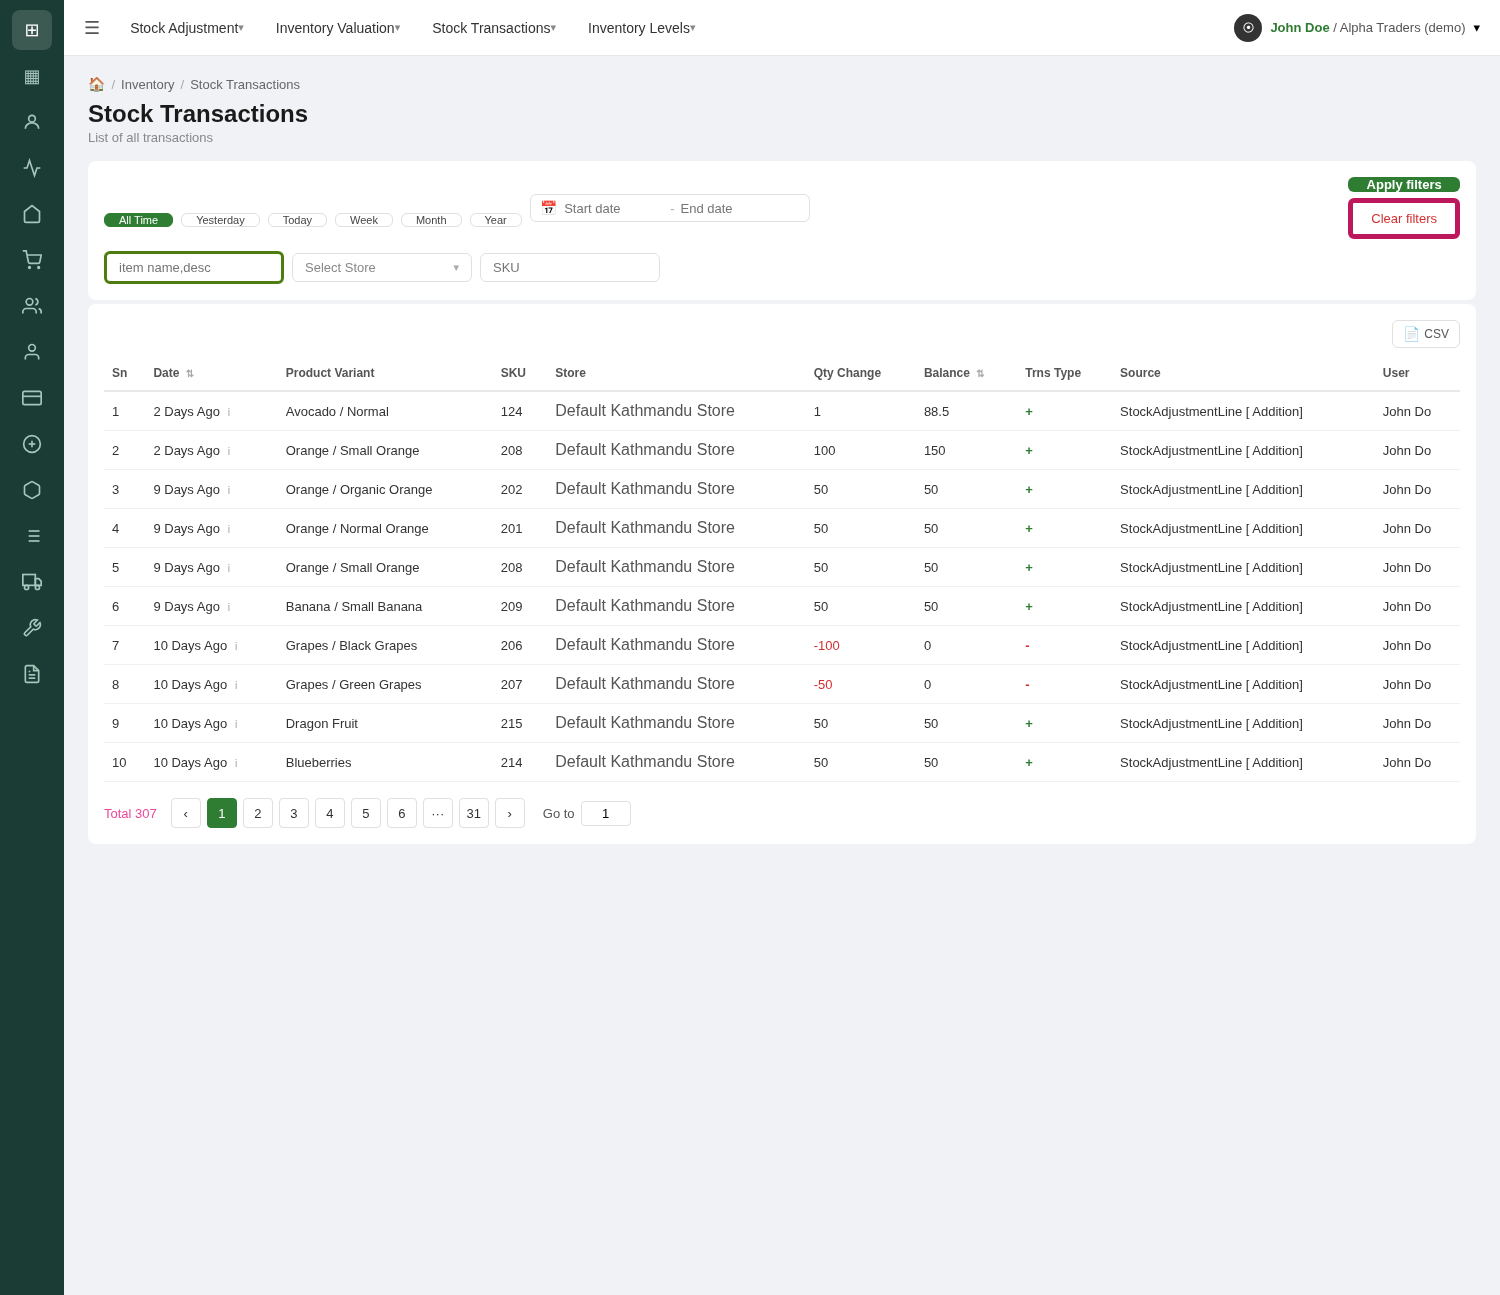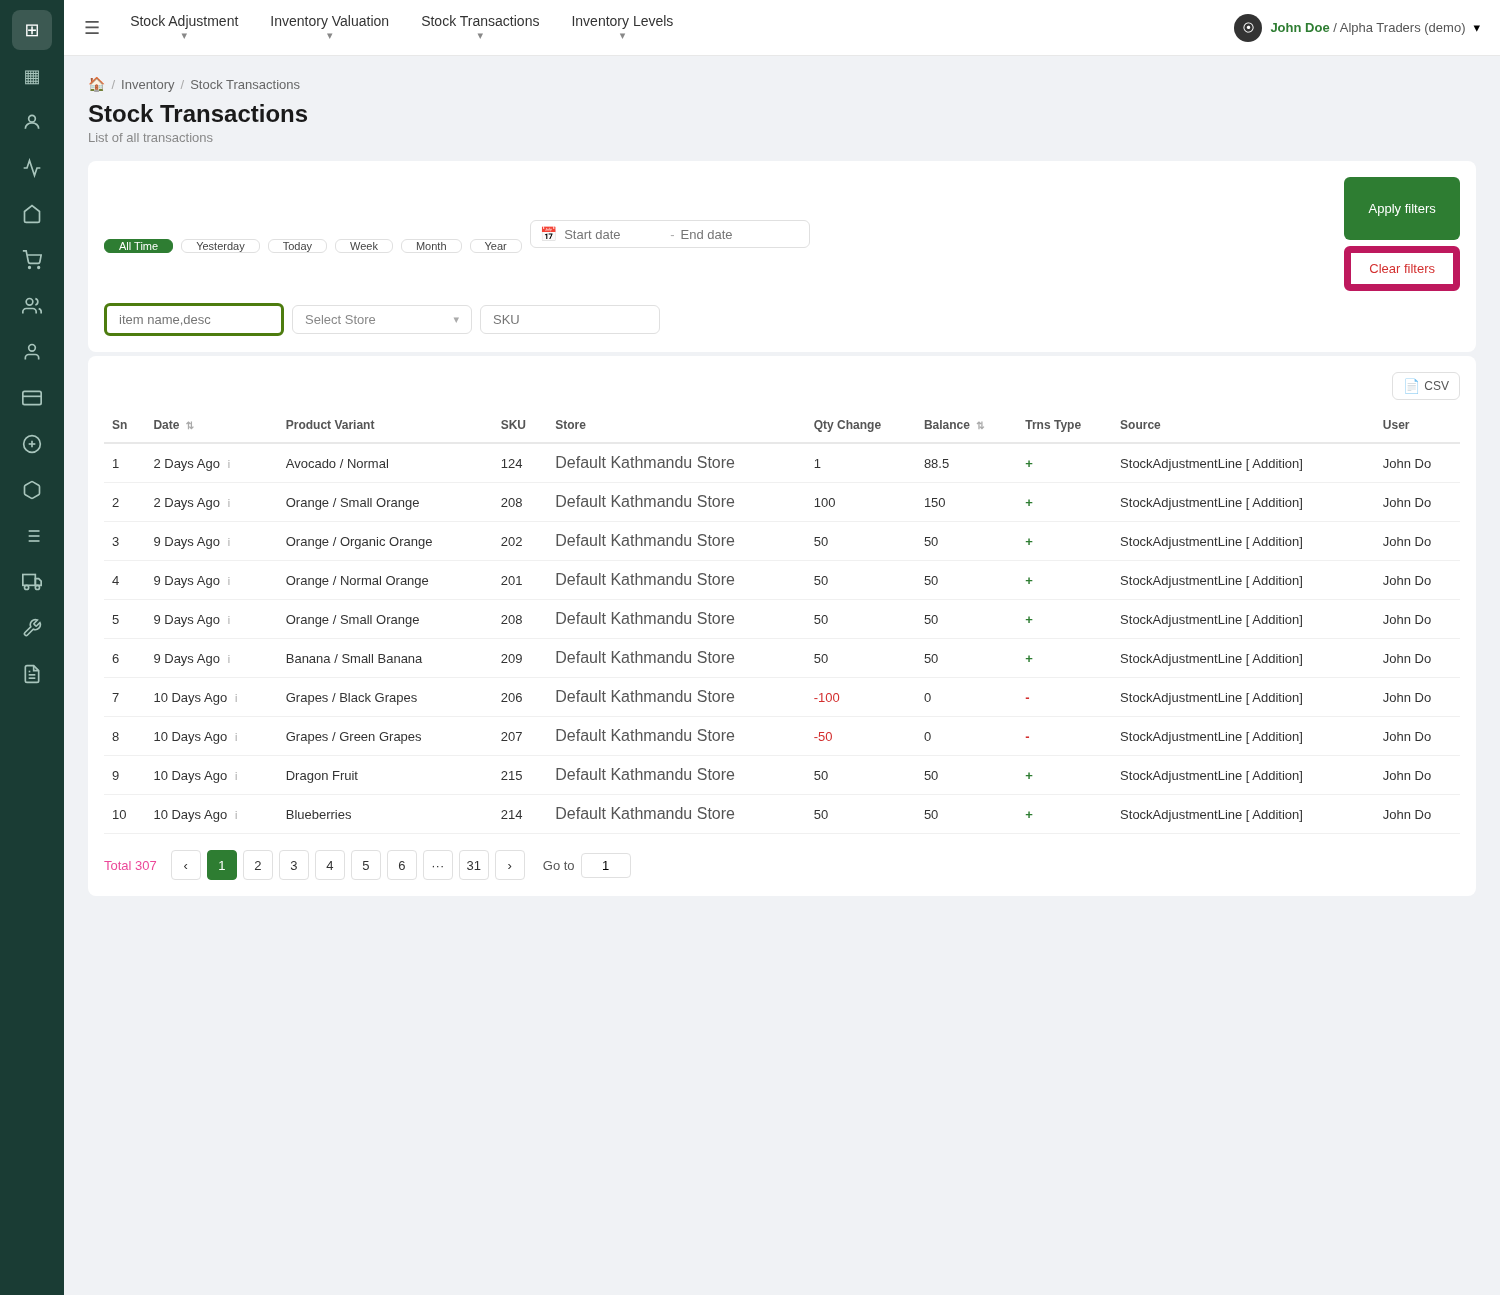--- a/index.html
+++ b/index.html
@@ -9,21 +9,21 @@
     .sidebar { width: 64px; background: #1a3c34; display: flex; flex-direction: column; align-items: center; padding: 10px 0; gap: 6px; flex-shrink: 0; }
     .sidebar-icon { width: 40px; height: 40px; display: flex; align-items: center; justify-content: center; border-radius: 8px; color: #a8c5bc; cursor: pointer; font-size: 18px; }
     .sidebar-icon.active { background: rgba(255,255,255,0.15); color: #fff; }
 
     
     .main { flex: 1; display: flex; flex-direction: column; overflow: hidden; }
 
     
     .topnav { background: #fff; border-bottom: 1px solid #e8e8e8; display: flex; align-items: center; padding: 0 20px; height: 56px; gap: 8px; }
     .topnav-menu { color: #555; font-size: 18px; cursor: pointer; margin-right: 10px; }
-    .nav-item { display: flex; align-items: center; padding: 6px 12px; border-radius: 6px; cursor: pointer; font-size: 14px; font-weight: 500; color: #333; white-space: nowrap; flex-direction: column; }
+    .nav-item { display: flex; align-items: center; padding: 6px 12px; border-radius: 6px; cursor: pointer; font-size: 14px; font-weight: 500; color: #333; white-space: nowrap; }
     .nav-item .chevron { font-size: 11px; color: #888; }
     .nav-spacer { flex: 1; }
     .user-info { display: flex; align-items: center; gap: 8px; cursor: pointer; }
     .user-avatar { width: 28px; height: 28px; background: #333; border-radius: 50%; display: flex; align-items: center; justify-content: center; color: #fff; font-size: 12px; }
     .user-name { color: #2e7d32; font-size: 13px; }
 
     
     .content { flex: 1; overflow-y: auto; padding: 20px 24px; background: #f0f2f5; }
 
     
@@ -41,22 +41,22 @@
     .filter-row1 { display: flex; align-items: center; gap: 8px; margin-bottom: 12px; }
     .filter-row2 { display: flex; align-items: center; gap: 8px; }
     .time-btn { padding: 0 14px; border: 1px solid #e0e0e0; background: #fff; border-radius: 6px; cursor: pointer; font-size: 11px; color: #444; white-space: nowrap; margin-top: 24px; }
     .time-btn.active { background: #2e7d32; color: #fff; border-color: #2e7d32; }
     .date-range { display: flex; align-items: center; gap: 6px; border: 1px solid #e0e0e0; border-radius: 6px; padding: 5px 10px; background: #fff; flex: 0 0 280px; }
     .date-input { border: none; outline: none; font-size: 13px; color: #aaa; width: 100px; }
     .filter-input { border: 3px solid #4d7c0f; border-radius: 6px; padding: 6px 12px; font-size: 13px; outline: none; width: 180px; }
     .filter-select-wrap { border: 1px solid #e0e0e0; border-radius: 6px; padding: 6px 12px; font-size: 13px; display: flex; align-items: center; cursor: pointer; background: #fff; min-width: 180px; color: #888; }
     .filter-sku { border: 1px solid #e0e0e0; border-radius: 6px; padding: 6px 12px; font-size: 13px; outline: none; width: 180px; }
     .filter-spacer { flex: 1; }
-    .btn-apply { background: #2e7d32; color: #fff; border: none; border-radius: 6px; padding: 24px 18px; cursor: pointer; font-size: 13px; font-weight: 400; white-space: nowrap; }
-    .btn-clear { background: #fff; color: #d32f2f; border: 7px solid #be185d; border-radius: 6px; padding: 8px 18px; cursor: pointer; font-size: 13px; font-weight: 500; white-space: nowrap; text-align: right; }
+    .btn-apply { background: #2e7d32; color: #fff; border: none; border-radius: 6px; padding: 0 18px; cursor: pointer; font-size: 13px; font-weight: 700; white-space: nowrap; }
+    .btn-clear { background: #fff; color: #d32f2f; border: 5px solid #be185d; border-radius: 6px; padding: 8px 18px; cursor: pointer; font-size: 13px; font-weight: 500; white-space: nowrap; text-align: right; }
 
     
     .table-section { background: #fff; border-radius: 8px; padding: 16px; }
     .table-toolbar { display: flex; justify-content: flex-end; margin-bottom: 8px; }
     .csv-btn { display: flex; align-items: center; gap: 4px; background: #fff; border: 1px solid #e0e0e0; border-radius: 6px; padding: 5px 10px; cursor: pointer; font-size: 12px; color: #555; }
 
     table { width: 100%; border-collapse: collapse; }
     thead th { padding: 10px 8px; text-align: left; font-size: 12px; font-weight: 600; color: #555; border-bottom: 2px solid #e8e8e8; white-space: nowrap; }
     tbody tr { border-bottom: 1px solid #f0f0f0; }
     tbody td { padding: 10px 8px; font-size: 13px; color: #333; vertical-align: middle; }

